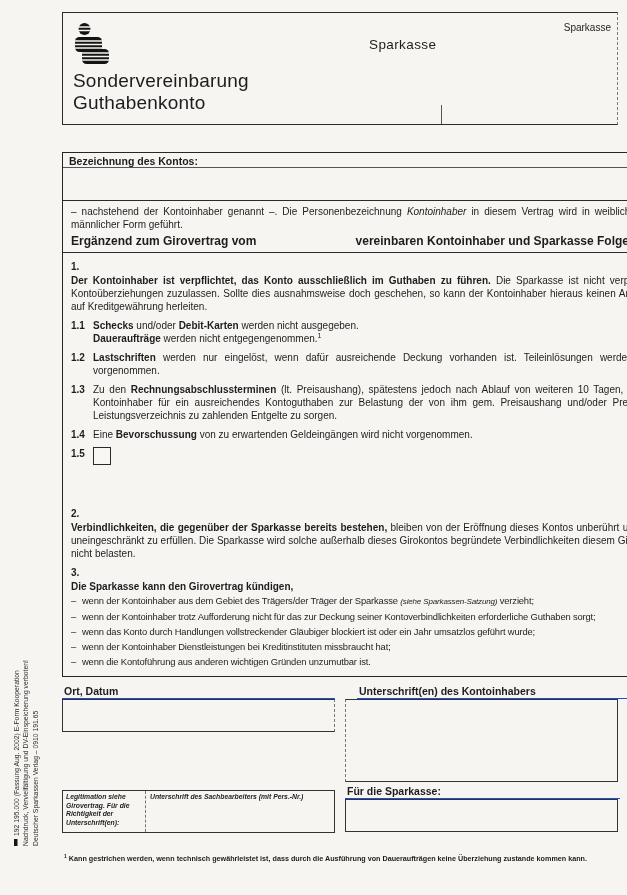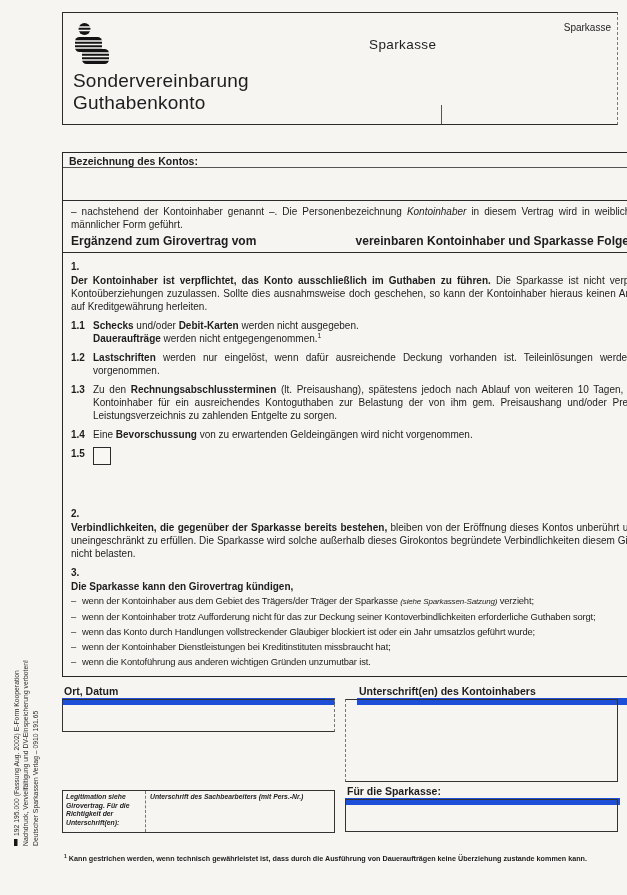--- a/index.html
+++ b/index.html
@@ -55,21 +55,21 @@
   .cb { display:inline-block; width:16px; height:16px; border:1.6px solid #2b2b2b;
         background:#f8f7f4; vertical-align:-4px; }
   .spacer { height:36px; }
   .bullets { margin-top:2px; font-size:9.4px; letter-spacing:-0.15px; }
   .bullet { position:relative; padding-left:11px; margin-bottom:2.5px; line-height:12.5px; }
   .bullet .dash { position:absolute; left:0; }
   .satzung { font-style:italic; font-size:8px; }
 
   
   .sig-label { position:absolute; font-weight:bold; font-size:10.5px; height:13px;
-               border-bottom:7px solid #1d4ed8; padding-left:2px; box-sizing:content-box; }
+               border-bottom:1px solid #1d4ed8; padding-left:2px; box-sizing:content-box; }
   .ort-label   { left:62px;  top:685px; width:271px; }
   .kh-label    { left:345px; top:685px; width:273px;margin-left:12px; }
   .sp-label    { left:345px; top:785px; width:273px; }
   .ort-box { position:absolute; left:62px; top:699px; width:273px; height:33px;
              border:1.4px solid #333; border-right:1px dashed #777; box-sizing:border-box; }
   .kh-box  { position:absolute; left:345px; top:699px; width:273px; height:83px;
              border:1.4px solid #333; border-left:1px dashed #777; box-sizing:border-box; }
   .sp-box  { position:absolute; left:345px; top:799px; width:273px; height:33px;
              border:1.4px solid #333; box-sizing:border-box; }
   .legit-box { position:absolute; left:62px; top:790px; width:273px; height:43px;

